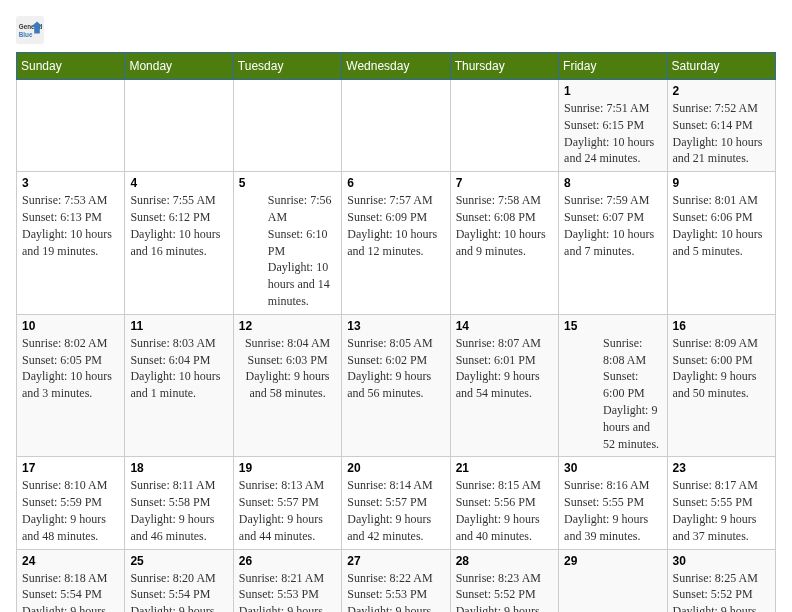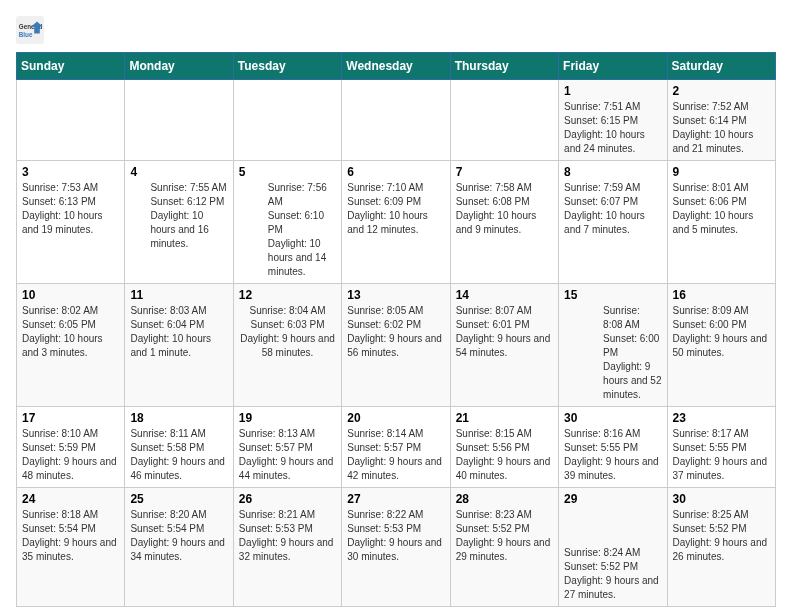--- a/index.html
+++ b/index.html
@@ -44,49 +44,50 @@
       font-size: 14px;
       color: #555;
       margin-top: 2px;
     }
     table {
       width: 100%;
       border-collapse: collapse;
       font-size: 10.5px;
     }
     thead tr th {
-      background-color: #0f766e;
+      background-color: #4d7c0f;
       color: white;
       padding: 6px 4px;
       text-align: left;
       font-size: 12px;
-      font-weight: bold;
+      font-weight: normal;
       border: 1px solid #2e6aa3;
     }
     tbody tr td {
       border: 1px solid #ccc;
       padding: 4px 5px;
       vertical-align: top;
       width: calc(100%/7);
       min-height: 80px;
       background: #fff;
     }
     tbody tr:nth-child(odd) td {
       background: #f9f9f9;
     }
     .day-num {
       font-weight: bold;
       font-size: 12px;
       display: block;
       margin-bottom: 2px;
     }
     .day-info {
-      font-size: 10px;
+      font-size: 12px;
       color: #333;
       line-height: 1.4;
+      font-family: Liberation Serif, serif;
     }
     .empty-cell {
       background: #fff !important;
     }
   </style>
 </head>
 <body>
 
 <div class="header-section">
   <div class="logo">
@@ -142,33 +143,33 @@
       </tr>
       <tr>
         <td>
           <span class="day-num">3</span>
           <div class="day-info" style="white-space: pre-line;">Sunrise: 7:53 AM
 Sunset: 6:13 PM
 Daylight: 10 hours and 19 minutes.</div>
         </td>
         <td>
           <span class="day-num">4</span>
-          <div class="day-info" style="white-space: pre-line; margin-left: 20px;">Sunrise: 7:55 AM
+          <div class="day-info" style="white-space: pre-line;">Sunrise: 7:55 AM
 Sunset: 6:12 PM
 Daylight: 10 hours and 16 minutes.</div>
         </td>
         <td>
           <span class="day-num">5</span>
           <div class="day-info" style="white-space: pre-line; margin-left: 29px;">Sunrise: 7:56 AM
 Sunset: 6:10 PM
 Daylight: 10 hours and 14 minutes.</div>
         </td>
         <td>
           <span class="day-num">6</span>
-          <div class="day-info" style="white-space: pre-line;">Sunrise: 7:10 AM
+          <div class="day-info" style="white-space: pre-line;">Sunrise: 7:57 AM
 Sunset: 6:09 PM
 Daylight: 10 hours and 12 minutes.</div>
         </td>
         <td>
           <span class="day-num">7</span>
           <div class="day-info" style="white-space: pre-line;">Sunrise: 7:58 AM
 Sunset: 6:08 PM
 Daylight: 10 hours and 9 minutes.</div>
         </td>
         <td>

